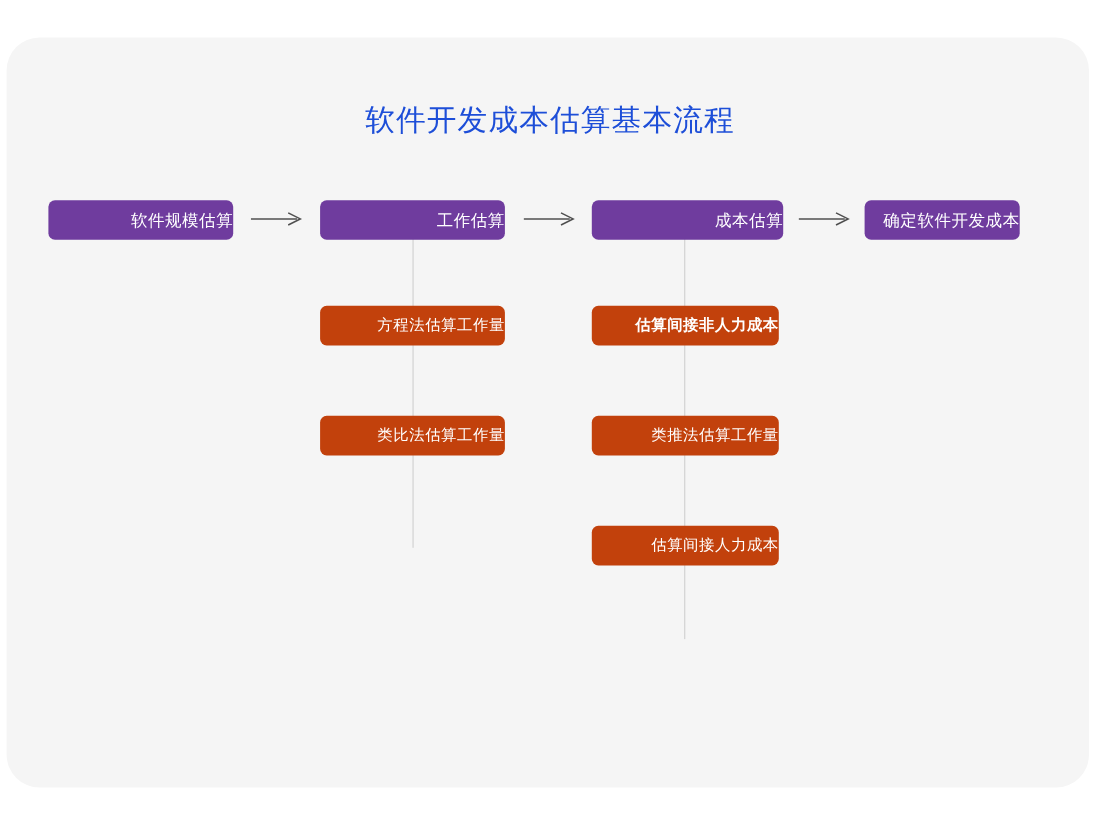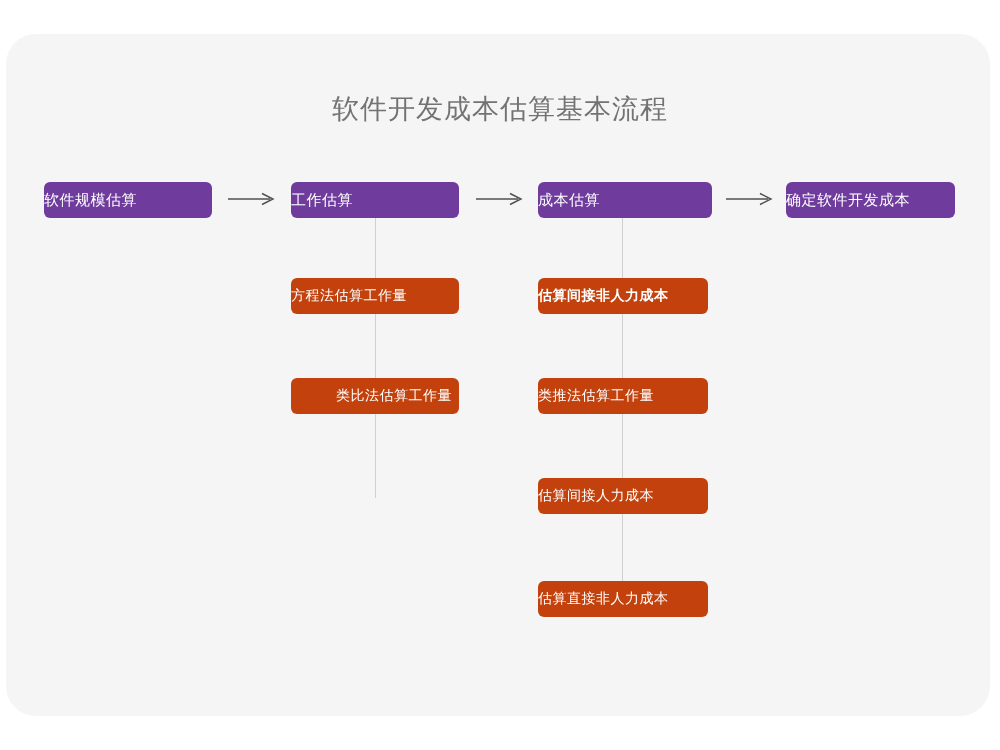--- a/index.html
+++ b/index.html
@@ -32,32 +32,32 @@
 
   
   .chart-title {
     position: absolute;
     left: 0;
     top: 92px;
     width: 1000px;
     text-align: center;
     font-size: 27px;
     line-height: 34px;
-    color: #737373;
+    color: #1d4ed8;
     letter-spacing: 1px;
     white-space: nowrap;
   }
 
   
   .node {
     position: absolute;
     box-sizing: border-box;
     display: flex;
     align-items: center;
-    justify-content: flex-start;
+    justify-content: flex-end;
     border-radius: 6px;
     color: #ffffff;
     white-space: nowrap;
     letter-spacing: 0.5px;
   }
 
   .node.primary {
     background: #6f3c9e;
     font-size: 15px;
     height: 36px;
@@ -127,21 +127,21 @@
     <span>成本估算</span>
   </div>
 
   <div class="arrow" style="left:726px; top:187px; width:48px;">
     <svg width="48" height="14" viewBox="0 0 48 14" aria-hidden="true">
       <line x1="0" y1="7" x2="42" y2="7" stroke="#4f4f4f" stroke-width="1.4"></line>
       <polyline points="34,1.5 45,7 34,12.5" fill="none" stroke="#4f4f4f" stroke-width="1.4"></polyline>
     </svg>
   </div>
 
-  <div class="node primary" style="left:786px; top:182px; width:169px;font-family:Liberation Mono, monospace;">
+  <div class="node primary" style="left:786px; top:182px; width:141px;font-family:Liberation Mono, monospace;">
     <span>确定软件开发成本</span>
   </div>
 
   <div class="node sub" style="left:291px; top:278px; width:168px;">
     <span>方程法估算工作量</span>
   </div>
 
   <div class="node sub" style="left:291px; top:378px; width:168px;padding-left:45px;">
     <span>类比法估算工作量</span>
   </div>
@@ -152,17 +152,14 @@
   </div>
 
   <div class="node sub" style="left:538px; top:378px; width:170px;">
     <span>类推法估算工作量</span>
   </div>
 
   <div class="node sub" style="left:538px; top:478px; width:170px;">
     <span>估算间接人力成本</span>
   </div>
 
-  <div class="node sub" style="left:538px; top:581px; width:170px;">
-    <span>估算直接非人力成本</span>
-  </div>
 
 </div>
 
 </body></html>

